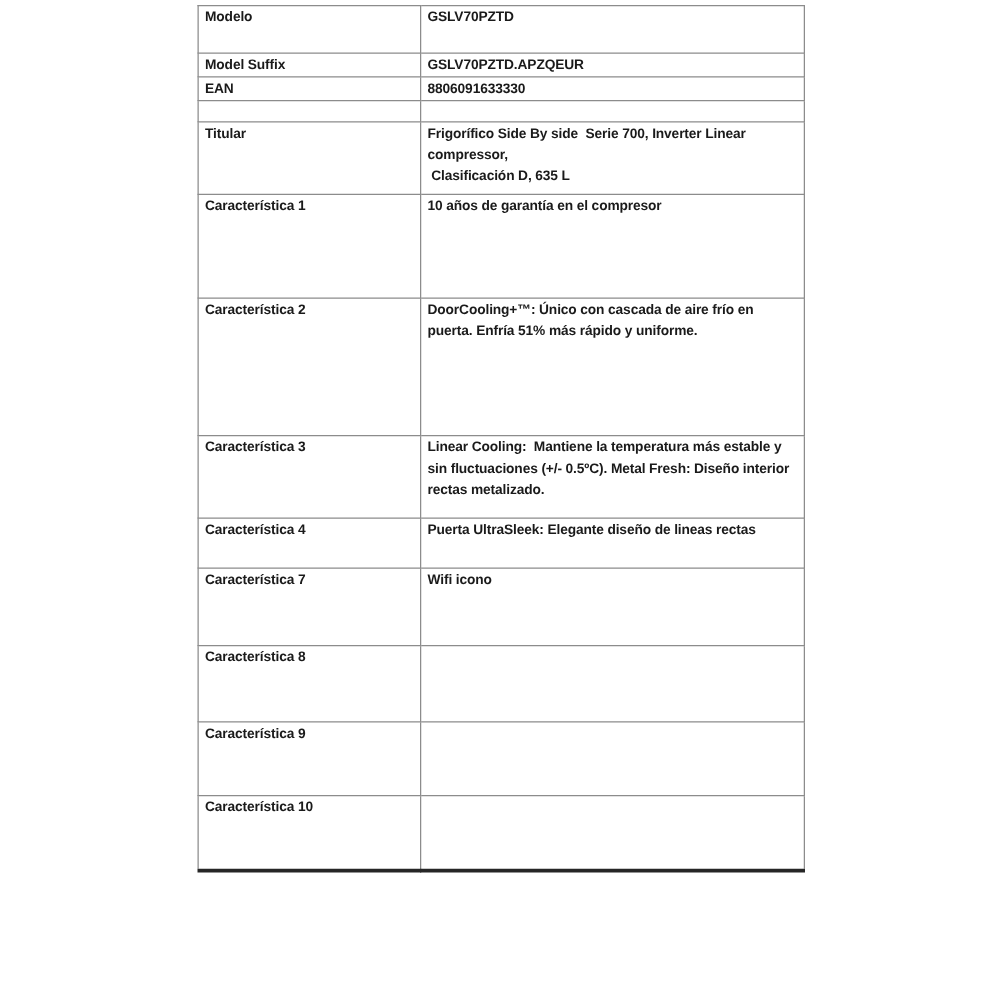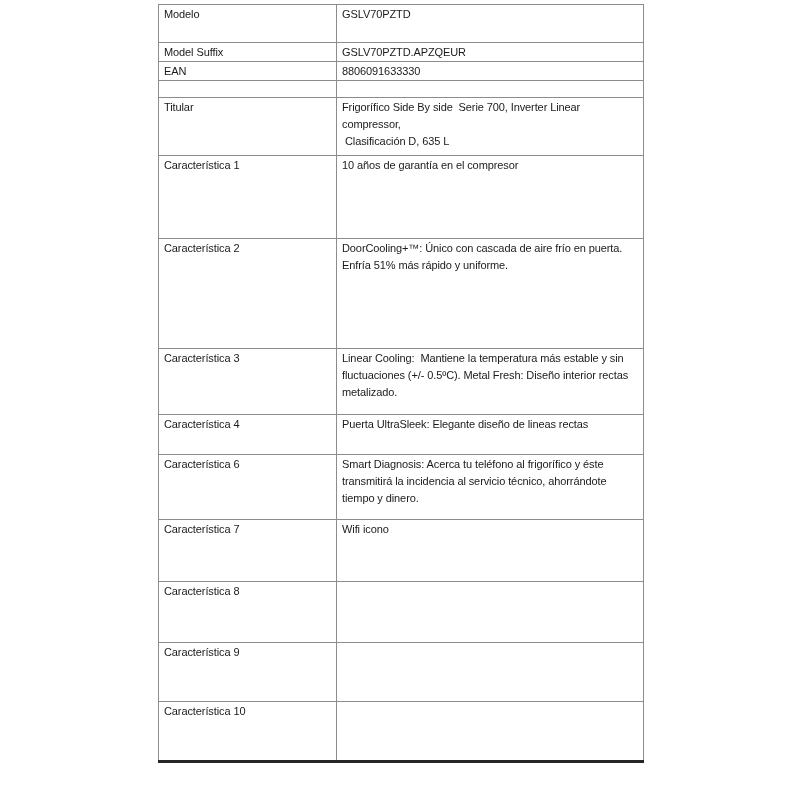--- a/index.html
+++ b/index.html
@@ -29,22 +29,23 @@
   .spec-table td {
     border: 1px solid #8c8c8c;
     vertical-align: top;
     padding: 1px 8px 0 5px;
     font-size: 11px;
     line-height: 17px;
     letter-spacing: -0.1px;
     white-space: pre-wrap;
     overflow: hidden;
     word-wrap: break-word;
+    font-weight: bold;
   }
-  .spec-table td.bold { font-weight: normal; }
+  .spec-table td.bold { font-weight: bold; }
 </style>
 </head>
 <body>
 
 <div>
   <table class="spec-table">
     <colgroup>
       <col class="label-col">
       <col class="value-col">
     </colgroup>
@@ -79,24 +80,20 @@
         <td>DoorCooling+™: Único con cascada de aire frío en puerta. Enfría 51% más rápido y uniforme.</td>
       </tr>
       <tr style="height:66px">
         <td>Característica 3</td>
         <td>Linear Cooling:  Mantiene la temperatura más estable y sin fluctuaciones (+/- 0.5ºC). Metal Fresh: Diseño interior rectas metalizado.</td>
       </tr>
       <tr style="height:40px">
         <td>Característica 4</td>
         <td>Puerta UltraSleek: Elegante diseño de lineas rectas</td>
       </tr>
-      <tr style="height:65px">
-        <td>Característica 6</td>
-        <td>Smart Diagnosis: Acerca tu teléfono al frigorífico y éste transmitirá la incidencia al servicio técnico, ahorrándote tiempo y dinero.</td>
-      </tr>
       <tr style="height:62px">
         <td>Característica 7</td>
         <td>Wifi icono</td>
       </tr>
       <tr style="height:61px">
         <td>Característica 8</td>
         <td></td>
       </tr>
       <tr style="height:59px">
         <td>Característica 9</td>

